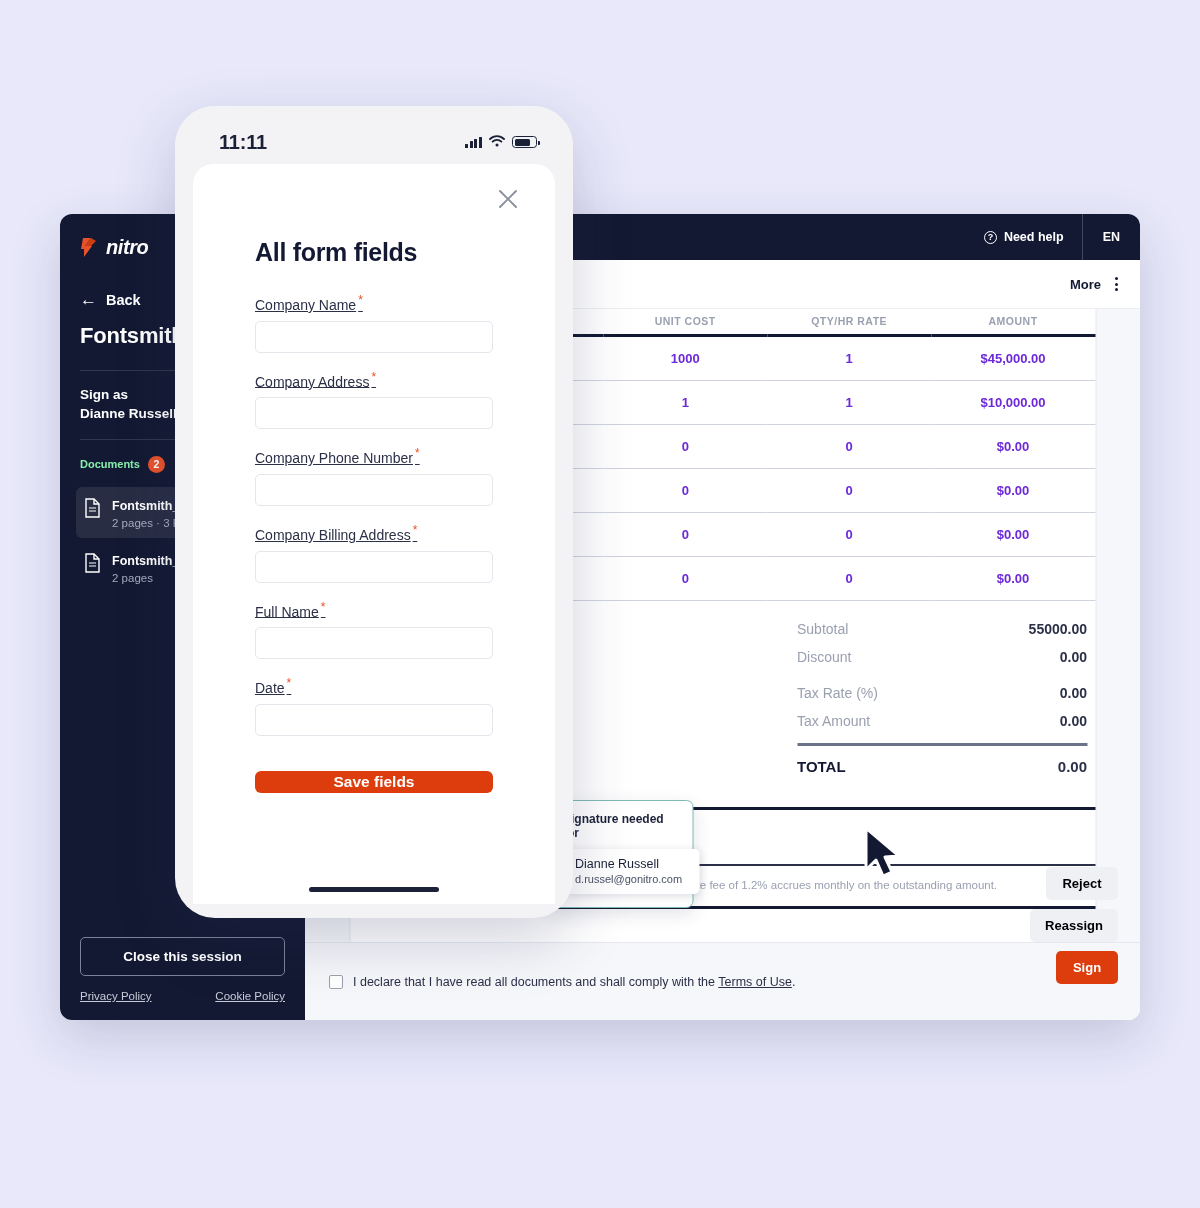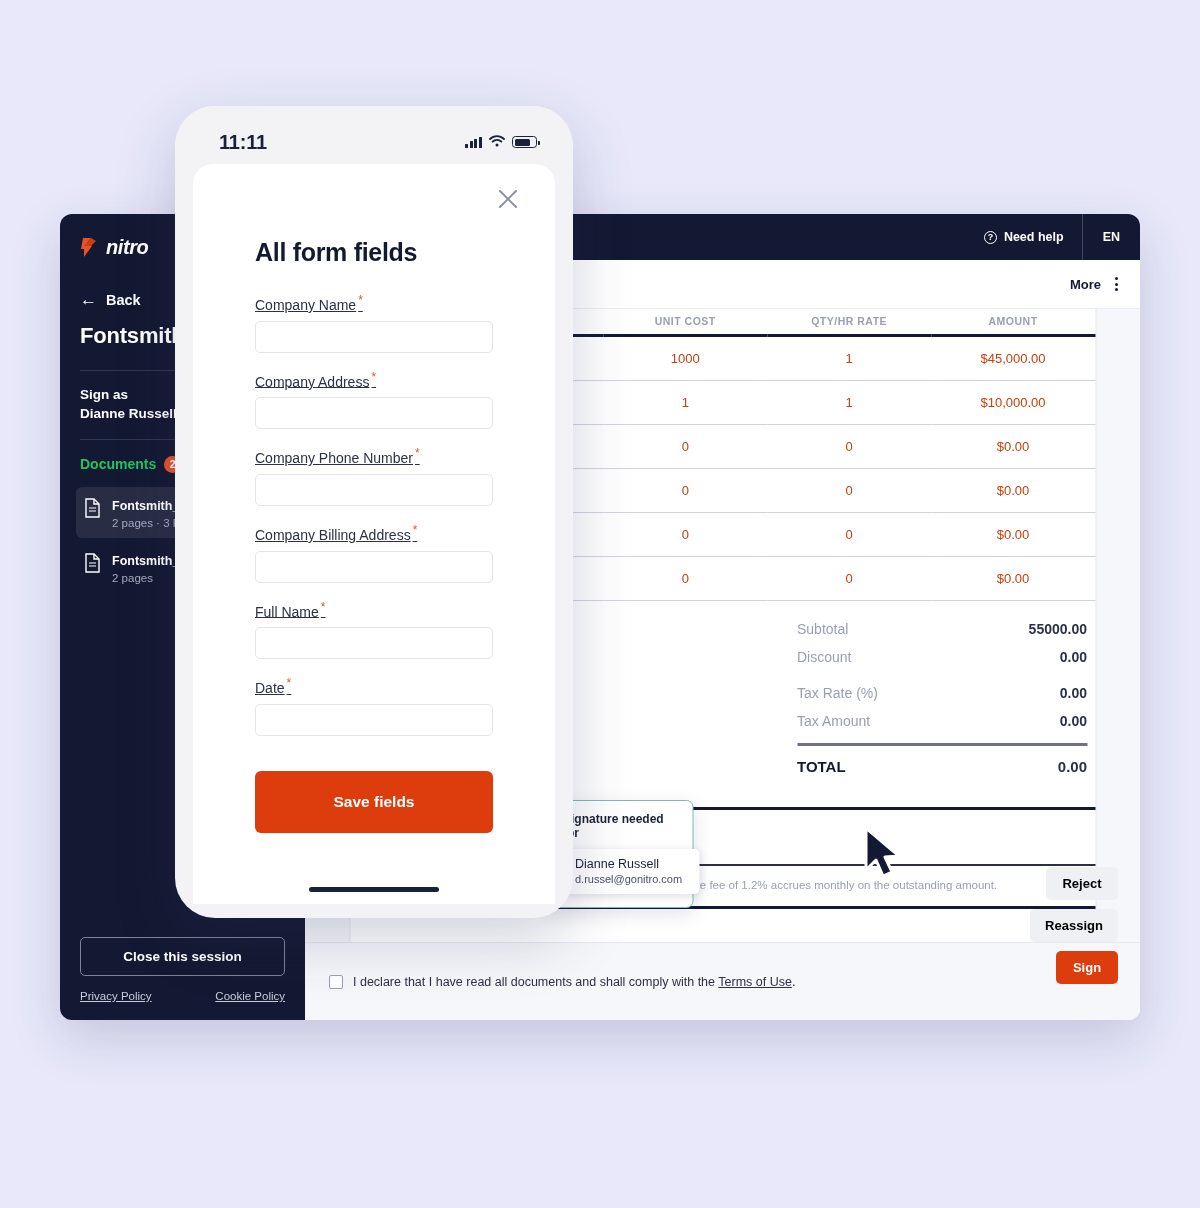--- a/index.html
+++ b/index.html
@@ -40,21 +40,21 @@
   .doc-title {
     font-size: 22px; font-weight: 700; line-height: 1.25;
     color: #ffffff; margin-bottom: 20px; letter-spacing: -0.2px;
     white-space: nowrap;
   }
   .divider { height:1px; background: rgba(255,255,255,0.13); margin: 0 0 16px 0; }
   .signas-label { font-size: 13.5px; font-weight: 700; color:#ffffff; margin-bottom: 4px; }
   .signas-name { font-size: 13.5px; font-weight: 700; color:#ffffff; }
   .signas-block { margin-bottom: 18px; }
   .docs-head { display:flex; align-items:center; gap: 8px; margin-bottom: 14px; }
-  .docs-title { font-size: 14px; font-weight: 700; color:#22c55e; }
+  .docs-title { font-size: 11px; font-weight: 700; color:#86efac; }
   .docs-count {
     background: #e8522a; color:#fff; font-size: 10.5px; font-weight: 700;
     width: 17px; height: 17px; border-radius: 50%;
     display:flex; align-items:center; justify-content:center;
   }
   .doc-item {
     display:flex; gap: 11px; align-items:flex-start;
     padding: 9px 8px; border-radius: 6px; margin-bottom: 4px;
     margin-left: -4px;
   }
@@ -106,22 +106,22 @@
     padding: 0 0 0 0;
   }
 
   .inv-table { width: 100%; border-collapse: collapse; }
   .inv-table th {
     font-size: 10.5px; font-weight: 600; color:#9aa0b0; letter-spacing: 0.5px;
     text-align:center; padding: 6px 0 7px 0; text-transform: uppercase;
   }
   .inv-table thead tr { border-bottom: 3px solid #131932; }
   .inv-table td {
-    font-size: 13px; color:#c2410c; text-align:center;
-    padding: 14px 0; border-bottom: 1px solid #cfd3de;
+    font-size: 13px; color:#6d28d9; text-align:center;
+    padding: 14px 0; border-bottom: 1px solid #cfd3de; font-weight: bold;
   }
   .col-desc { width: 34%; }
   .col-unit { width: 22%; }
   .col-qty  { width: 22%; }
   .col-amt  { width: 22%; }
 
   .totals { margin-top: 14px; display:flex; justify-content:flex-end; padding-right: 8px; }
   .totals-grid { width: 290px; }
   .tot-row { display:flex; justify-content: space-between; padding: 6px 0; }
   .tot-row .lbl { font-size: 14px; color:#9aa0b0; }
@@ -227,21 +227,21 @@
   }
   .sheet-title { font-size: 25px; font-weight: 700; color:#131932; margin: 56px 0 26px 0; letter-spacing:-0.3px; }
   .f-group { margin-bottom: 17px; }
   .f-label { font-size: 14px; color:#2c3047; margin-bottom: 8px; text-decoration: underline; }
   .req { color:#e8522a; font-size: 12px; vertical-align: super; margin-left: 2px; }
   .f-input {
     width: 100%; height: 32px; border:1px solid #e4e6ec; border-radius: 5px;
     background:#fff; font-family:inherit; font-size: 13px; padding: 0 10px; color:#2c3047;
   }
   .save-btn {
-    width: 100%; padding: 22px 0; background:#dd3c0c; color:#fff;
+    width: 100%; padding: 2px 0; background:#dd3c0c; color:#fff;
     border:none; border-radius: 6px; font-family:inherit;
     font-size: 15.5px; font-weight: 700; cursor:pointer; margin-top: 18px;
   }
   .home-ind {
     position:absolute; bottom: 12px; left:50%; transform:translateX(-50%);
     width: 130px; height: 5px; background:#1b2138; border-radius: 3px;
   }
 
   
   .cursor { position:absolute; left: 862px; top: 826px; z-index: 40; }

